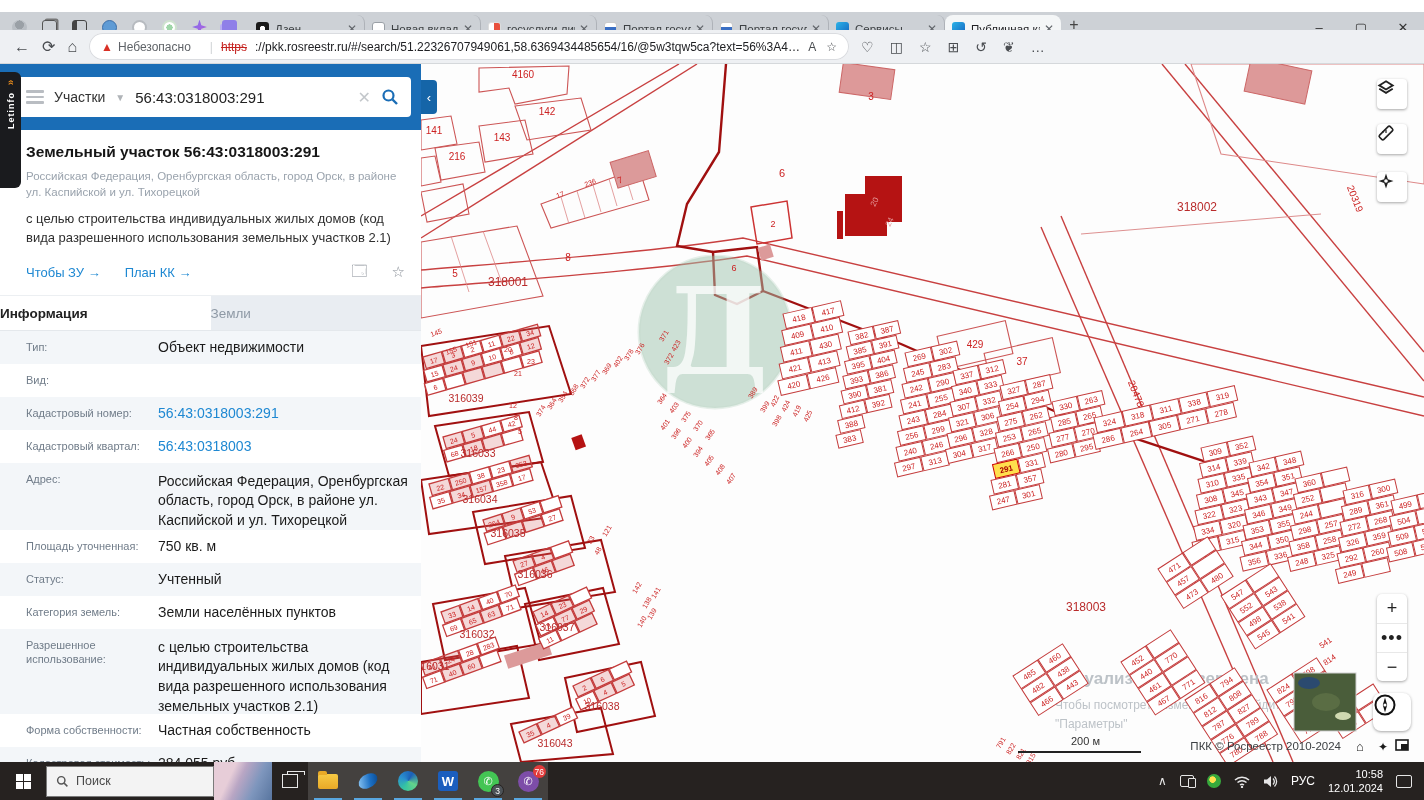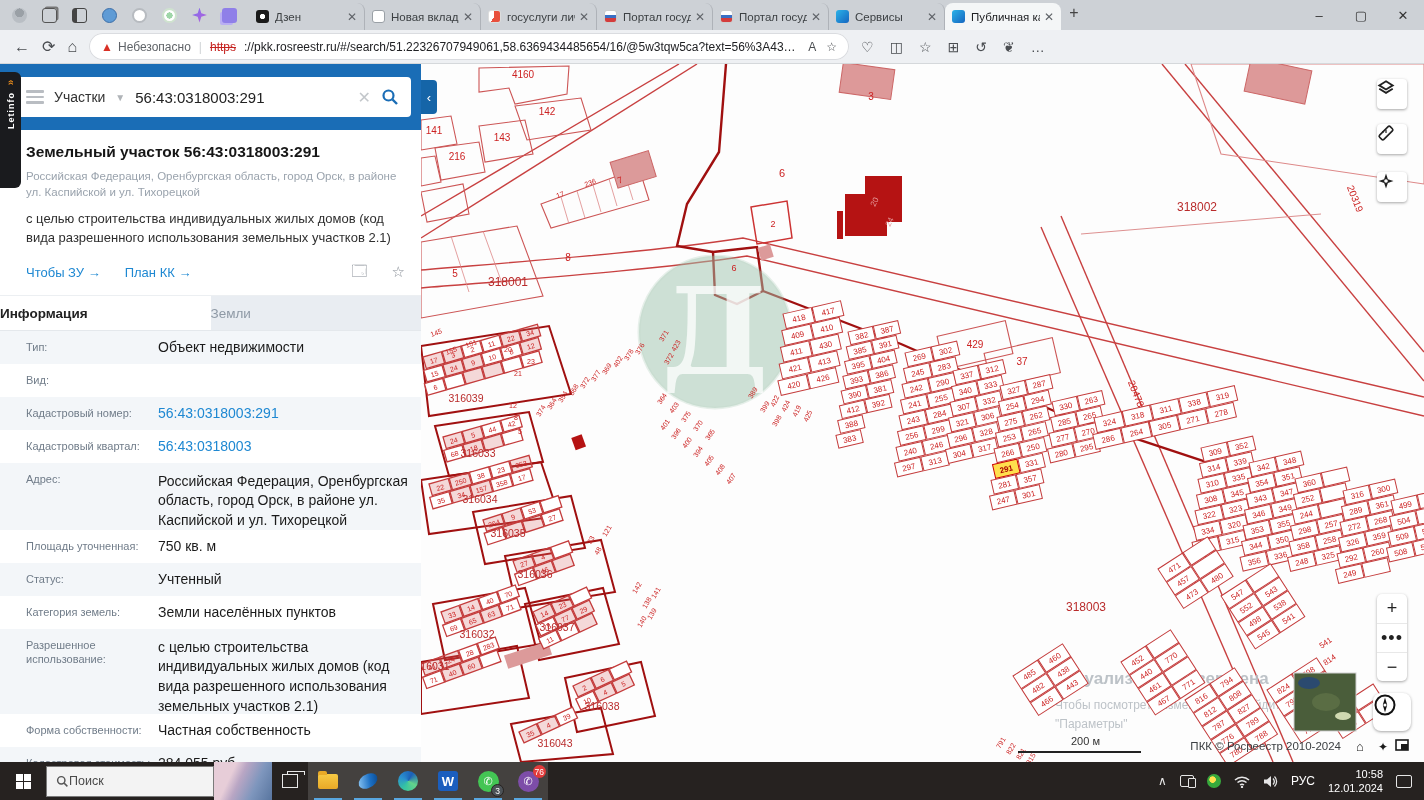--- a/index.html
+++ b/index.html
@@ -1,20 +1,20 @@
 <!DOCTYPE html>
 <html><head>
 <meta charset="utf-8">
 <style>
   *{margin:0;padding:0;box-sizing:border-box}
   html,body{width:1424px;height:800px;overflow:hidden}
   body{font-family:"Liberation Sans",sans-serif;position:relative;background:#fff}
 
   
-  .tabbar{position:absolute;top:0;left:0;right:0;height:30px;background:#cdd1d6;display:flex;}
+  .tabbar{position:absolute;top:12px;left:0;right:0;height:30px;background:#cdd1d6;display:flex;}
   .chrome-icons{display:flex;align-items:center;gap:15px;padding:0 12px;height:30px}
   .ci{width:15px;height:15px;display:inline-block}
   .ci-person{border-radius:50%;background:radial-gradient(circle at 50% 32%,#9aa0a6 0 34%,#b9bec4 35%)}
   .ci-stack{border:1.5px solid #555;border-radius:3px;box-shadow:2px -2px 0 -0.5px #777}
   .ci-sidebar{border:1.5px solid #444;border-radius:3px;background:linear-gradient(90deg,#444 0 4px,transparent 4px)}
   .ci-blue{border-radius:50%;background:#5f9bd5;border:1px solid #3d6fa8}
   .ci-gray{border-radius:50%;border:2px solid #b7bbc0;background:#fff}
   .ci-teal{border-radius:50%;border:2px solid #cfe3cf;background:radial-gradient(circle,#9fd6a8 0 40%,#fff 41%)}
   .ci-spark{background:linear-gradient(135deg,#7d6ff0,#b85fd8);clip-path:polygon(50% 0,62% 38%,100% 50%,62% 62%,50% 100%,38% 62%,0 50%,38% 38%)}
   .ci-purplesq{background:#8f7fe8;border-radius:3px;box-shadow:-3px 3px 0 -1px #b9aef2}
@@ -31,21 +31,21 @@
   .tab .x{margin-left:4px;color:#5f6368;font-size:12px;line-height:1}
   .newtab{width:26px;height:26px;display:flex;align-items:center;justify-content:center;font-size:16px;color:#444}
   .winctl{margin-left:auto;display:flex;height:30px}
   .winctl span{width:42px;display:flex;align-items:center;justify-content:center;font-size:13px;color:#333}
 
   
   .addrbar{position:absolute;top:30px;left:0;right:0;height:34px;background:#eef0f3;display:flex;align-items:center;gap:12px;padding:0 14px;border-bottom:1px solid #d5d8db}
   .nav{font-size:16px;color:#4a4d51}
   .urlpill{flex:1;max-width:760px;height:27px;background:#fff;border-radius:14px;display:flex;align-items:center;padding:0 12px;font-size:12px;color:#202124;box-shadow:inset 0 0 0 1px #dadce0;overflow:hidden;white-space:nowrap}
   .warn{color:#d93025;font-size:12px;margin-right:5px}
-  .warn-label{color:#5f6368;margin-right:8px}
+  .warn-label{color:#5f6368;margin-right:19px}
   .pill-sep{color:#d0d3d6;margin-right:8px}
   .https{color:#c5221f;text-decoration:line-through;margin-right:8px}
   .urlrest{color:#202124;overflow:hidden;text-overflow:ellipsis;flex:1}
   .pill-right{display:flex;gap:10px;margin-left:8px;color:#4a4d51;font-size:12px}
   .bar-icons{display:flex;gap:16px;color:#4a4d51;font-size:14px;align-items:center}
 
   
   .panel{position:absolute;top:64px;left:0;width:421px;bottom:28px;background:#fff;z-index:3}
   .searchhead{height:66px;background:#1a6db6;padding:13px 10px 13px 14px}
   .sbox{height:40px;background:#fff;border-radius:4px;display:flex;align-items:center;padding:0 12px;gap:10px}
@@ -87,21 +87,21 @@
   .zoomgrp div{height:29px;display:flex;align-items:center;justify-content:center;font-size:18px;color:#222}
   .zoomgrp div+div{border-top:1px solid #e8e8e8}
   .dots{font-size:9px;letter-spacing:1px}
   .compassbtn{position:absolute;right:13px;top:629px;width:38px;height:38px;background:#fff;border-radius:8px;box-shadow:0 1px 3px rgba(0,0,0,.35);display:flex;align-items:center;justify-content:center;z-index:4}
 
   
   .taskbar{position:absolute;bottom:0;left:0;right:0;height:38px;background:#262220;display:flex;align-items:center;color:#fff;z-index:10}
   .start{width:46px;height:38px;display:flex;align-items:center;justify-content:center}
   .winlogo{width:15px;height:15px;display:grid;grid-template-columns:7px 7px;grid-template-rows:7px 7px;gap:1px}
   .winlogo i{background:#fff}
-  .tsearch{width:168px;height:31px;background:#f3f3f3;border:1px solid #7a7a7a;display:flex;align-items:center;padding:0 9px;color:#4a4a4a;font-size:12.5px}
+  .tsearch{width:168px;height:31px;background:#f3f3f3;border:1px solid #7a7a7a;display:flex;align-items:center;gap:7px;padding:0 9px;color:#4a4a4a;font-size:12.5px}
   .tsearch svg{flex:none}
   .widget{width:58px;height:38px;background:linear-gradient(115deg,#e7cdd8 0 30%,#b9a6c4 45%,#7e96bd 70%,#58759f);flex:none}
   .tvbtn{width:36px;height:38px;display:flex;align-items:center;justify-content:center}
   .tv{width:16px;height:14px;border:1.5px solid #e8e8e8;position:relative}
   .tv:before{content:"";position:absolute;left:4px;top:-4px;width:16px;height:3px;border:1.5px solid #e8e8e8;border-bottom:none}
   .app{width:40px;height:38px;display:flex;align-items:center;justify-content:center;position:relative}
   .app.active{background:rgba(255,255,255,.14)}
   .app .ul{position:absolute;bottom:0;left:6px;right:6px;height:2.5px;background:#59a7e0}
   .i-folder{width:20px;height:15px;background:linear-gradient(#f6c944,#e8a927);border-radius:2px;position:relative}
   .i-folder:before{content:"";position:absolute;top:-3px;left:0;width:9px;height:4px;background:#e8a927;border-radius:2px 2px 0 0}

